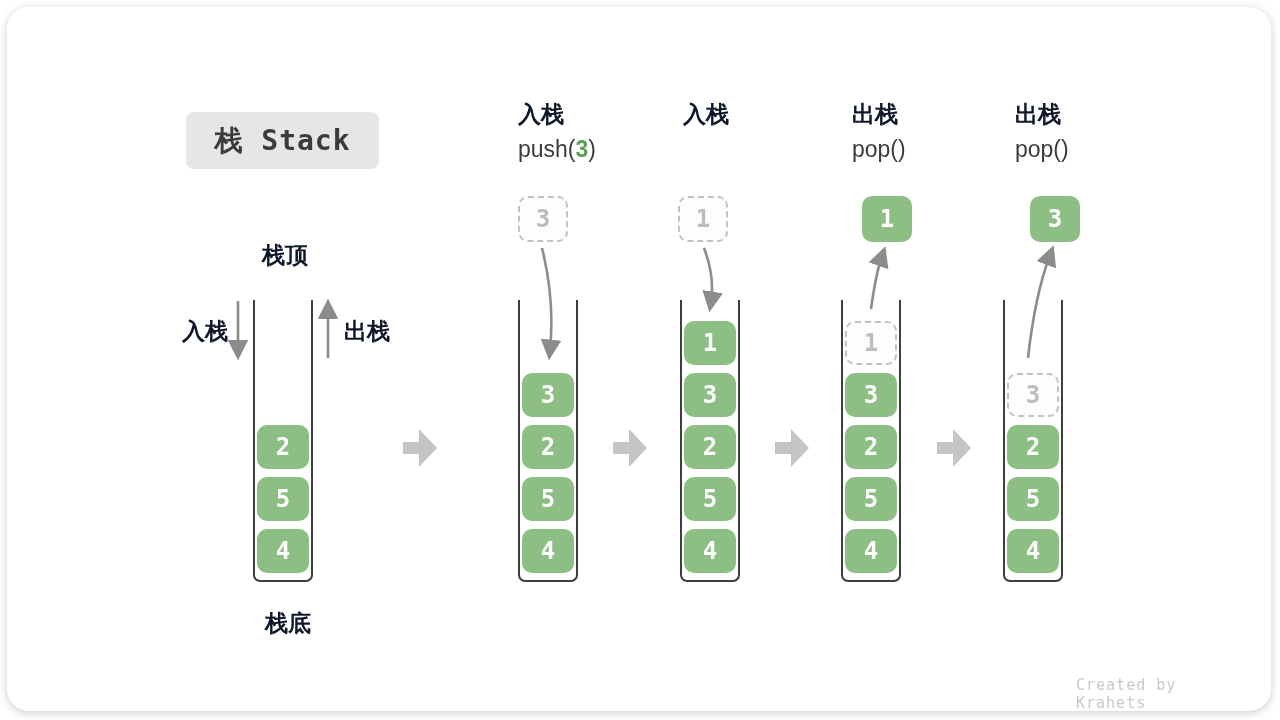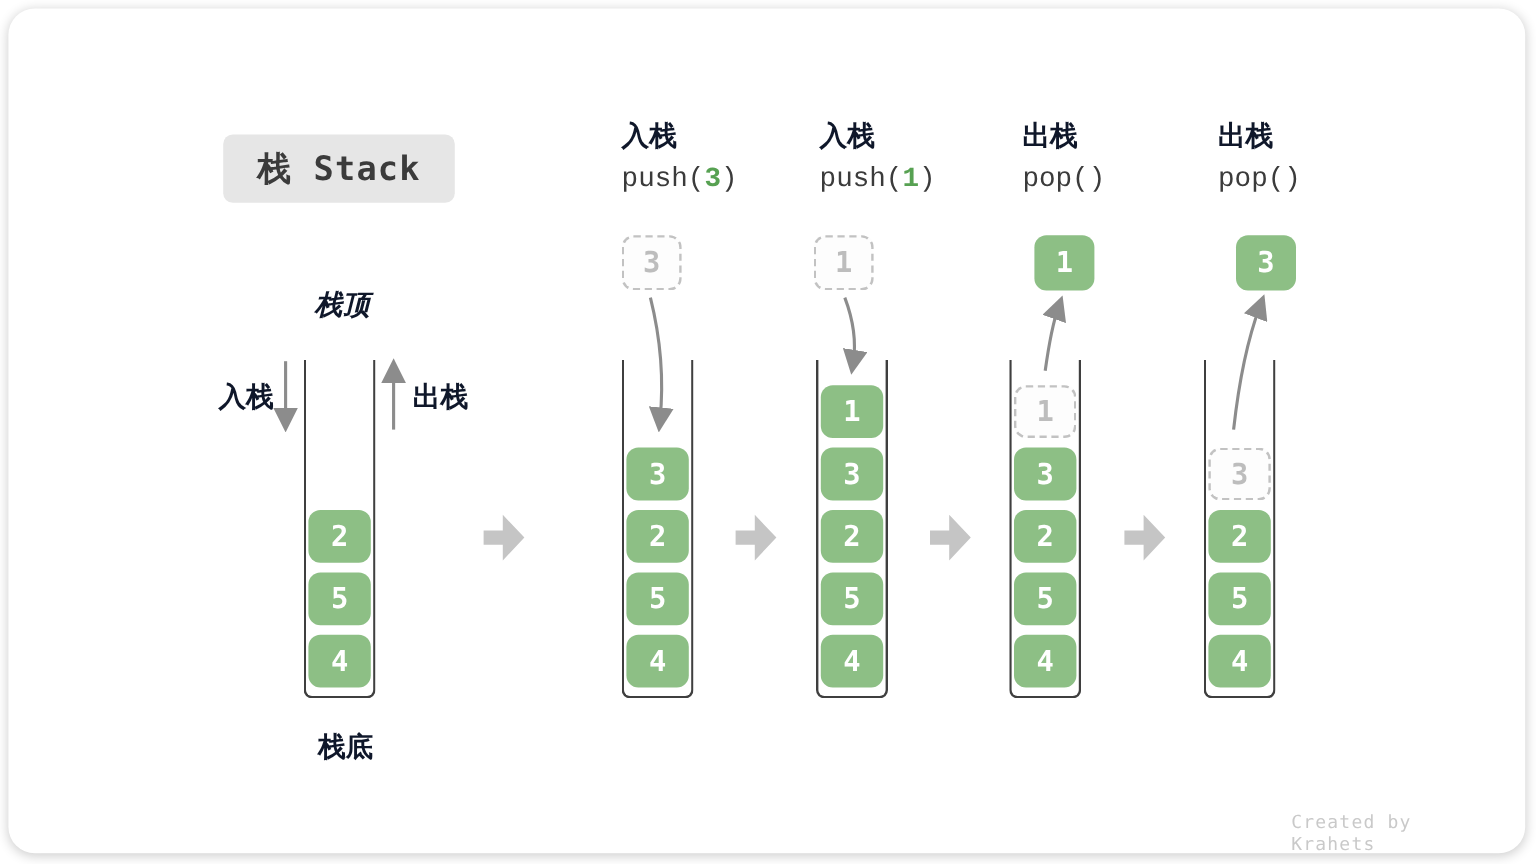--- a/index.html
+++ b/index.html
@@ -13,21 +13,21 @@
   
   .title-chip{left:186px;top:112px;width:193px;height:57px;background:#e6e6e6;border-radius:8px;
     display:flex;align-items:center;justify-content:center;color:#3b3b3b;font-weight:700;
     font-size:28px;font-family:"DejaVu Sans Mono","Liberation Mono",monospace;letter-spacing:1px;}
 
   
   .cn-label{color:#0f172a;font-weight:700;font-size:23px;line-height:1.1;}
 
   
   .col-header{top:102px;width:160px;}
-  .col-header .code{margin-top:9px;font-family:Liberation Mono, monospace;
+  .col-header .code{margin-top:9px;font-family:Liberation Sans, sans-serif;
     font-size:23px;color:#3b3b3b;font-weight:500;}
   .col-header .code .arg{color:#57a152;font-weight:700;}
 
   
   .stack-container{top:300px;width:60px;height:282px;background:#ffffff;
     border-left:2px solid #3f3f3f;border-right:2px solid #3f3f3f;border-bottom:2px solid #3f3f3f;
     border-bottom-left-radius:7px;border-bottom-right-radius:7px;box-sizing:border-box;z-index:1;}
 
   
   .box{position:absolute;width:52px;height:44px;border-radius:10px;display:flex;align-items:center;
@@ -43,32 +43,31 @@
     font-family:"DejaVu Sans Mono","Liberation Mono",monospace;letter-spacing:1px;}
 </style>
 </head>
 <body>
 
 <div id="card"></div>
 <div id="canvas">
 
   <div class="abs title-chip">栈 Stack</div>
 
-  <div class="abs cn-label" style="left:259px;top:243px;width:52px;text-align:center;font-style:italic;">栈顶</div>
+  <div class="abs cn-label" style="left:259px;top:243px;width:52px;text-align:center;">栈顶</div>
   <div class="abs cn-label" style="left:259px;top:611px;width:52px;text-align:right;">栈底</div>
   <div class="abs cn-label" style="left:162px;top:319px;width:66px;text-align:right;">入栈</div>
   <div class="abs cn-label" style="left:344px;top:319px;width:66px;text-align:left;">出栈</div>
 
   <div class="abs col-header" style="left:518px;">
     <div class="cn-label">入栈</div>
     <div class="code"><span>push(</span><span class="arg">3</span><span>)</span></div>
   </div>
   <div class="abs col-header" style="left:683px;">
     <div class="cn-label">入栈</div>
-    <div class="code"><span>push(</span><span class="arg">1</span><span>)</span></div>
   </div>
   <div class="abs col-header" style="left:852px;">
     <div class="cn-label">出栈</div>
     <div class="code"><span>pop(</span><span class="arg"></span><span>)</span></div>
   </div>
   <div class="abs col-header" style="left:1015px;">
     <div class="cn-label">出栈</div>
     <div class="code"><span>pop(</span><span class="arg"></span><span>)</span></div>
   </div>
 

